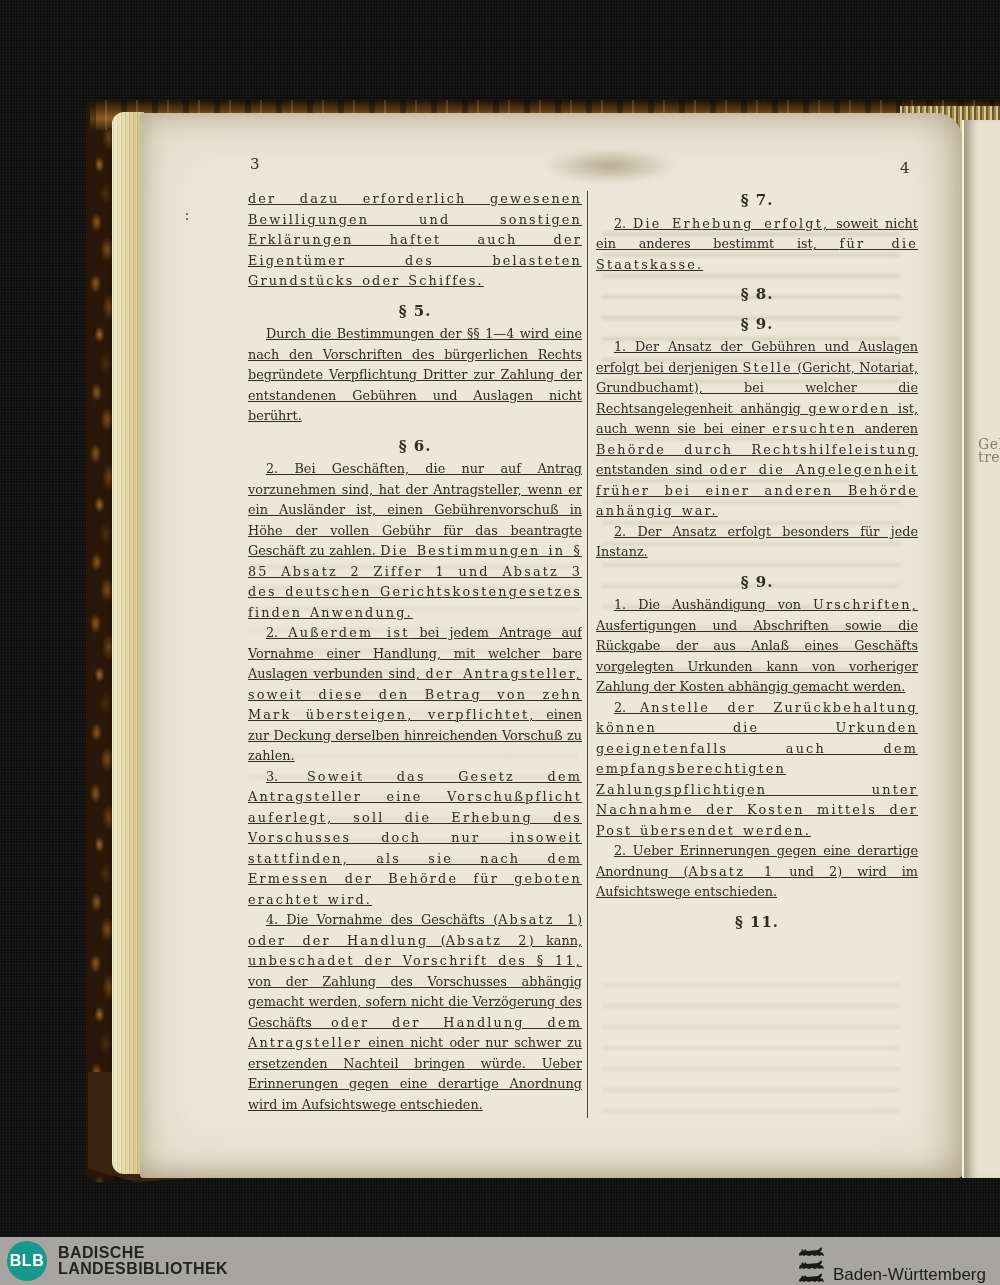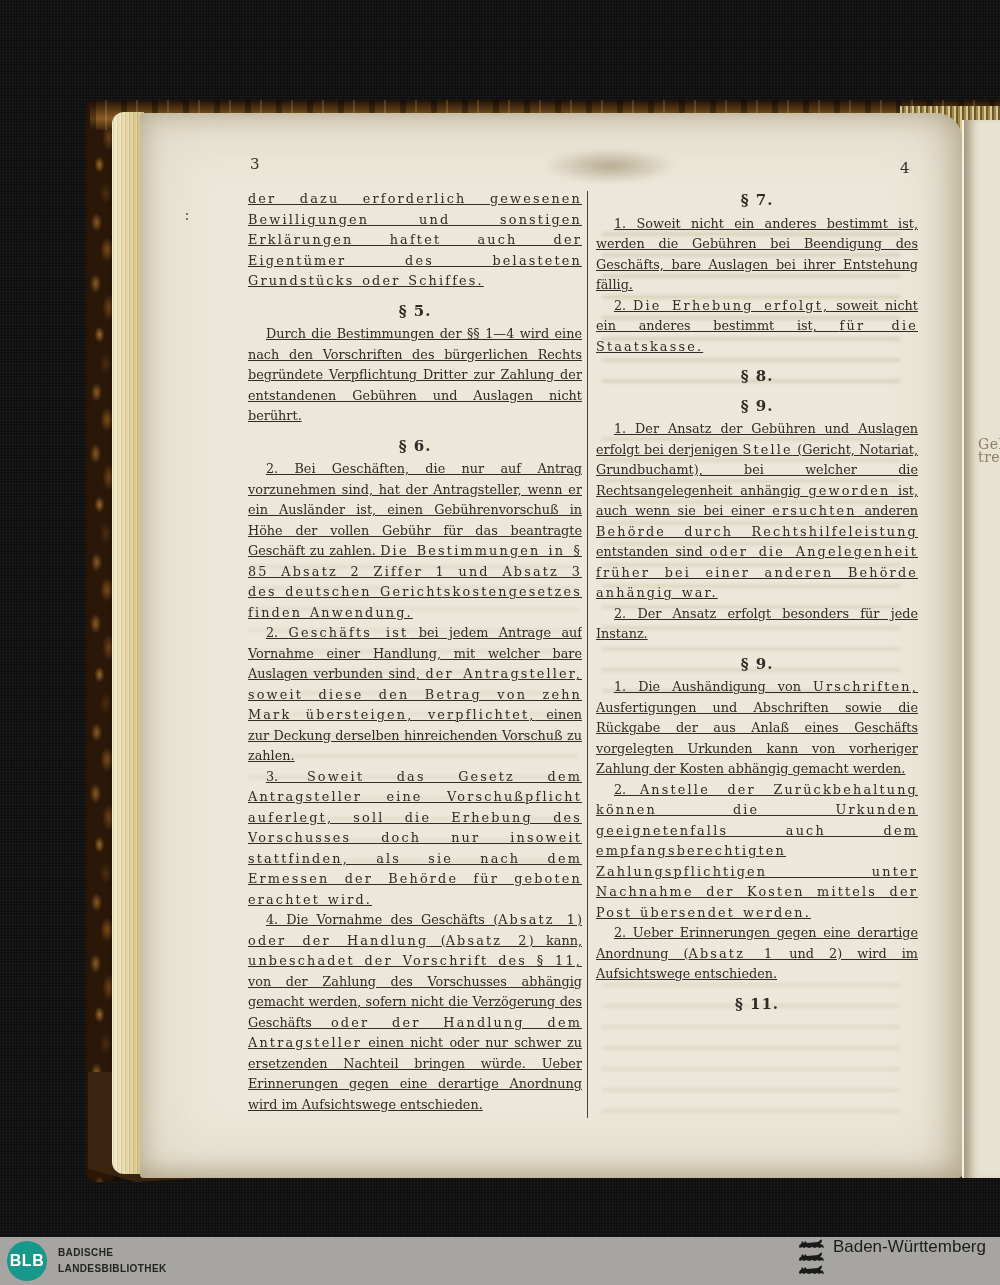--- a/index.html
+++ b/index.html
@@ -115,24 +115,24 @@
     position:absolute;left:0;top:1237px;width:1000px;height:48px;z-index:5;
     background:#a7a5a1;font-family:"Liberation Sans", sans-serif;
   }
   .blb-logo{
     position:absolute;left:7px;top:4px;width:40px;height:40px;border-radius:50%;
     background:#17988a;color:#ffffff;font-weight:bold;font-size:16px;
     display:flex;align-items:center;justify-content:center;letter-spacing:.5px;
   }
   .lib-name{
     position:absolute;left:58px;top:8px;color:#232323;font-weight:bold;
-    font-size:10px;line-height:16px;letter-spacing:.4px;
+    font-size:16px;line-height:16px;letter-spacing:.4px;
   }
   .state-group{position:absolute;right:14px;top:0;height:48px;
-    display:flex;align-items:flex-start;gap:7px;}
+    display:flex;align-items:flex-end;gap:7px;}
   .state-name{color:#1c1c1c;font-size:17px;}
   .arms{display:block;}
 </style>
 </head>
 <body>
 
 <div class="cover-spine"></div>
 <div class="cover-corner"></div>
 <div class="top-edge">
     <div class="marble"></div>
@@ -157,28 +157,27 @@
   <div class="pagenum pagenum-right">4</div>
 
   <div class="divider"></div>
 
   <div class="col col-left" id="col-left">
       <p class="para noindent"><span class="sp">der dazu erforderlich gewesenen Bewilligungen und sonstigen Erklärungen haftet auch der Eigentümer des belasteten Grundstücks oder Schiffes.</span></p>
       <div class="sec-heading">§ 5.</div>
       <p class="para"><span>Durch die Bestimmungen der §§ 1—4 wird eine nach den Vorschriften des bürgerlichen Rechts begründete Verpflichtung Dritter zur Zahlung der entstandenen Gebühren und Auslagen nicht berührt.</span></p>
       <div class="sec-heading">§ 6.</div>
       <p class="para"><span>2. Bei Geschäften, die nur auf Antrag vorzunehmen sind, hat der Antragsteller, wenn er ein Ausländer ist, einen Gebührenvorschuß in Höhe der vollen Gebühr für das beantragte Geschäft zu zahlen.  </span><span class="sp">Die Bestimmungen in § 85 Absatz 2 Ziffer 1 und Absatz 3 des deutschen Gerichtskostengesetzes finden Anwendung.</span></p>
-      <p class="para"><span>2. </span><span class="sp">Geschäfts ist</span><span> bei jedem Antrage auf Vornahme einer Handlung, mit welcher bare Auslagen verbunden sind, </span><span class="sp">der Antragsteller, soweit diese den Betrag von zehn Mark übersteigen, verpflichtet,</span><span> einen zur Deckung derselben hinreichenden Vorschuß zu zahlen.</span></p>
+      <p class="para"><span>2. </span><span class="sp">Außerdem ist</span><span> bei jedem Antrage auf Vornahme einer Handlung, mit welcher bare Auslagen verbunden sind, </span><span class="sp">der Antragsteller, soweit diese den Betrag von zehn Mark übersteigen, verpflichtet,</span><span> einen zur Deckung derselben hinreichenden Vorschuß zu zahlen.</span></p>
       <p class="para"><span>3. </span><span class="sp">Soweit das Gesetz dem Antragsteller eine Vorschußpflicht auferlegt, soll die Erhebung des Vorschusses doch nur insoweit stattfinden, als sie nach dem Ermessen der Behörde für geboten erachtet wird.</span></p>
       <p class="para"><span>4. Die Vornahme des Geschäfts (</span><span class="sp">Absatz 1</span><span>) </span><span class="sp">oder der Handlung</span><span> (</span><span class="sp">Absatz 2</span><span>) kann, </span><span class="sp">unbeschadet der Vorschrift des § 11,</span><span> von der Zahlung des Vorschusses abhängig gemacht werden, sofern nicht die Verzögerung des Geschäfts </span><span class="sp">oder der Handlung dem Antragsteller</span><span> einen nicht oder nur schwer zu ersetzenden Nachteil bringen würde.  Ueber Erinnerungen gegen eine derartige Anordnung wird im Aufsichtswege entschieden.</span></p>
       <p class="para"><span>5. Die Zurückzahlung eines Vorschusses findet nur insoweit statt, als derselbe den bei Beendigung des Geschäfts in Ansatz kommenden Betrag an Gebühren und Auslagen übersteigt.</span></p>
     </div>
   <div class="col col-right" id="col-right">
       <div class="sec-heading">§ 7.</div>
-      <p class="para"><span>1. Soweit nicht ein anderes bestimmt ist, werden die Gebühren bei Beendigung des Geschäfts, bare Auslagen bei ihrer Entstehung fällig.</span></p>
       <p class="para"><span>2. </span><span class="sp">Die Erhebung erfolgt,</span><span> soweit nicht ein anderes bestimmt ist, </span><span class="sp">für die Staatskasse.</span></p>
       <div class="sec-heading">§ 8.</div>
       <div class="sec-heading">§ 9.</div>
       <p class="para"><span>1. Der Ansatz der Gebühren und Auslagen erfolgt bei derjenigen </span><span class="sp">Stelle</span><span> (Gericht, Notariat, Grundbuchamt), bei welcher die Rechtsangelegenheit anhängig </span><span class="sp">geworden</span><span> ist, auch wenn sie bei einer </span><span class="sp">ersuchten</span><span> anderen </span><span class="sp">Behörde durch Rechtshilfeleistung</span><span> entstanden sind </span><span class="sp">oder die Angelegenheit früher bei einer anderen Behörde anhängig war.</span></p>
       <p class="para"><span>2. Der Ansatz erfolgt besonders für jede Instanz.</span></p>
       <div class="sec-heading">§ 9.</div>
       <p class="para"><span>1. Die Aushändigung von </span><span class="sp">Urschriften,</span><span> Ausfertigungen und Abschriften sowie die Rückgabe der aus Anlaß eines Geschäfts vorgelegten Urkunden kann von vorheriger Zahlung der Kosten abhängig gemacht werden.</span></p>
       <p class="para"><span>2. </span><span class="sp">Anstelle der Zurückbehaltung können die Urkunden geeignetenfalls auch dem empfangsberechtigten Zahlungspflichtigen unter Nachnahme der Kosten mittels der Post übersendet werden.</span></p>
       <p class="para"><span>2. Ueber Erinnerungen gegen eine derartige Anordnung (</span><span class="sp">Absatz 1</span><span> und 2) wird im Aufsichtswege entschieden.</span></p>
       <div class="sec-heading">§ 11.</div>

